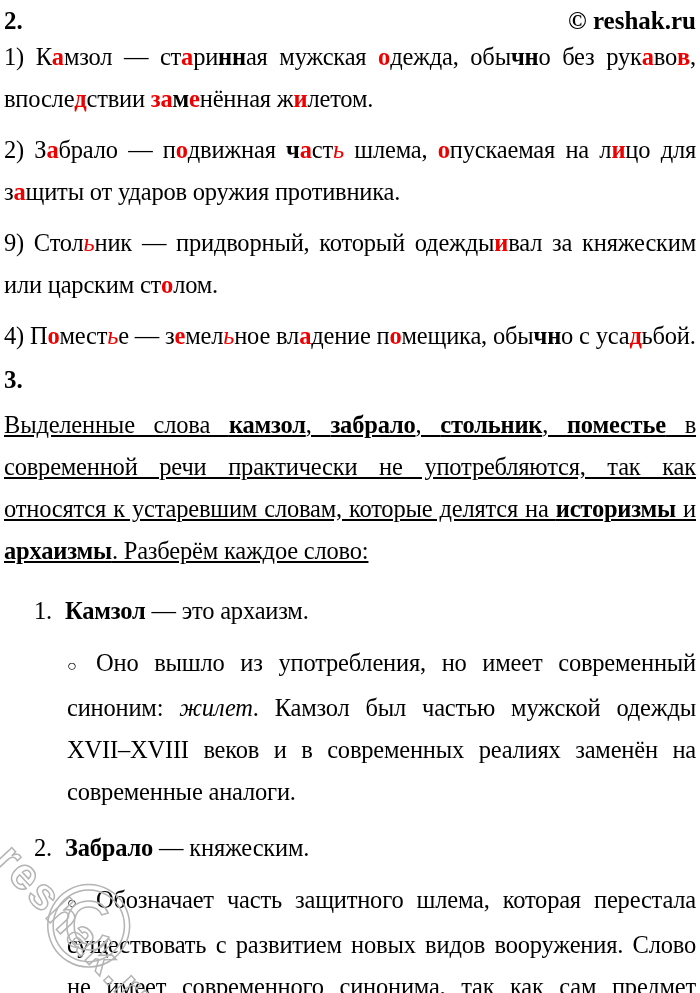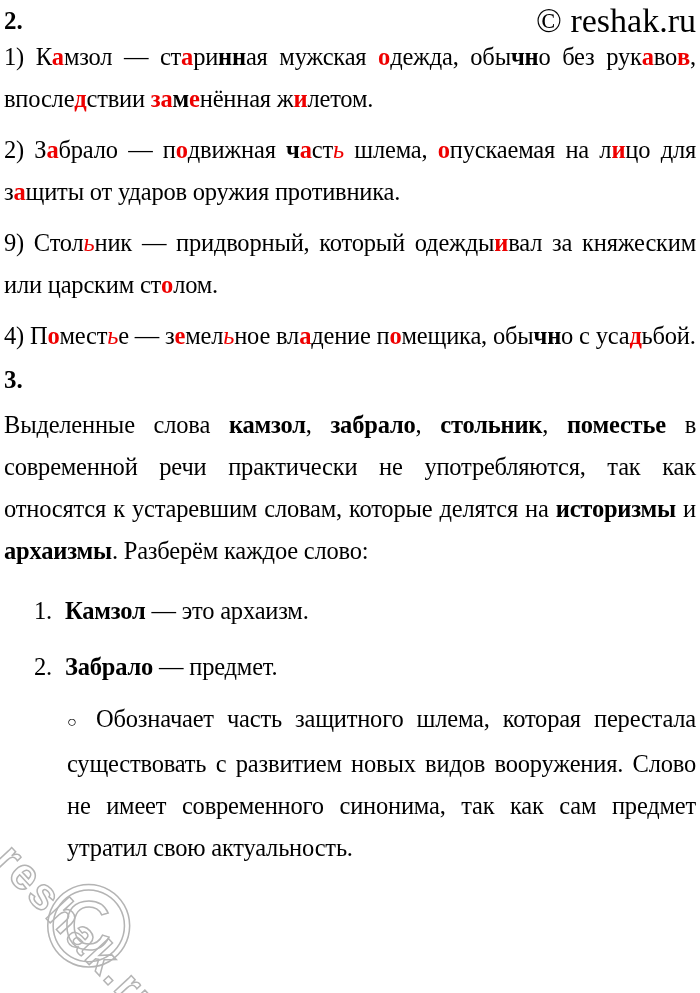--- a/index.html
+++ b/index.html
@@ -5,29 +5,29 @@
   html,body { margin:0; padding:0; }
   body {
     width:700px; height:993px; position:relative; overflow:hidden;
     background:#ffffff; color:#000;
     font-family:"Liberation Serif", serif;
   }
   .content { padding:6px 4px 0 4px; }
   .toprow { display:flex; justify-content:space-between; align-items:flex-start;
             font-size:25px; line-height:30px; }
   .sec-label { font-weight:bold; font-size:25px; }
-  .copyright { font-size:34px; }
+  .copyright { font-size:25px;font-weight:bold; }
   p.def, p.intro, p.sub, .li-title {
     font-size:24.5px; line-height:42px; letter-spacing:-0.2px;
     margin:0; text-align:justify;
   }
   p.def { margin:0 0 9px 0; }
   .first-def { margin-top:8px; }
   .sec3 { margin:3px 0 0 0; }
-  p.intro { margin:10px 0 18px 0; }
+  p.intro { margin:10px 0 18px 0;text-decoration:underline; }
   .li-title { padding-left:30px; text-align:left; margin-top:14px; }
   .li-num { display:inline-block; width:31px; }
   p.sub { margin:10px 0 4px 63px; }
   .circ { display:inline-block; width:29px; font-size:16px; letter-spacing:0; }
   .run-r  { color:#ee0000; font-weight:bold; }
   .run-b  { font-weight:bold; }
   .run-i  { font-style:italic; }
   .run-ri { color:#ee0000; font-style:italic; }
   .wm { position:absolute; pointer-events:none; color:transparent;
         -webkit-text-stroke:1.5px #b4b4b4; z-index:5; }
@@ -56,25 +56,28 @@
   <p class="def"><span>4) П</span><span class="run-r">о</span><span>мест</span><span class="run-ri">ь</span><span>е — з</span><span class="run-r">е</span><span>мел</span><span class="run-ri">ь</span><span>ное вл</span><span class="run-r">а</span><span>дение п</span><span class="run-r">о</span><span>мещика, обы</span><span class="run-b">чн</span><span>о с уса</span><span class="run-r">д</span><span>ьбой.</span></p>
 
   <div class="sec-label sec3">3.</div>
 
   <p class="intro"><span>Выделенные слова </span><span class="run-b">камзол</span><span>, </span><span class="run-b">забрало</span><span>, </span><span class="run-b">стольник</span><span>, </span><span class="run-b">поместье</span><span> в современной речи практически не употребляются, так как относятся к устаревшим словам, которые делятся на </span><span class="run-b">историзмы</span><span> и </span><span class="run-b">архаизмы</span><span>. Разберём каждое слово:</span></p>
 
   <div>
     <div class="li-title">
       <span class="li-num">1.</span><span><span class="run-b">Камзол</span><span> — это архаизм.</span></span>
     </div>
+    <p class="sub">
+      <span class="circ">○</span><span><span>Оно вышло из употребления, но имеет современный синоним: </span><span class="run-i">жилет</span><span>. Камзол был частью мужской одежды XVII–XVIII веков и в современных реалиях заменён на современные аналоги.</span></span>
+    </p>
   </div>
 
   <div>
     <div class="li-title">
-      <span class="li-num">2.</span><span><span class="run-b">Забрало</span><span> — предмет.</span></span>
+      <span class="li-num">2.</span><span><span class="run-b">Забрало</span><span> — княжеским.</span></span>
     </div>
     <p class="sub">
       <span class="circ">○</span><span><span>Обозначает часть защитного шлема, которая перестала существовать с развитием новых видов вооружения. Слово не имеет современного синонима, так как сам предмет утратил свою актуальность.</span></span>
     </p>
   </div>
 
 </div>
 
 <div class="wm wm-text">reshak.ru</div>
 <div class="wm wm-c">©</div>

